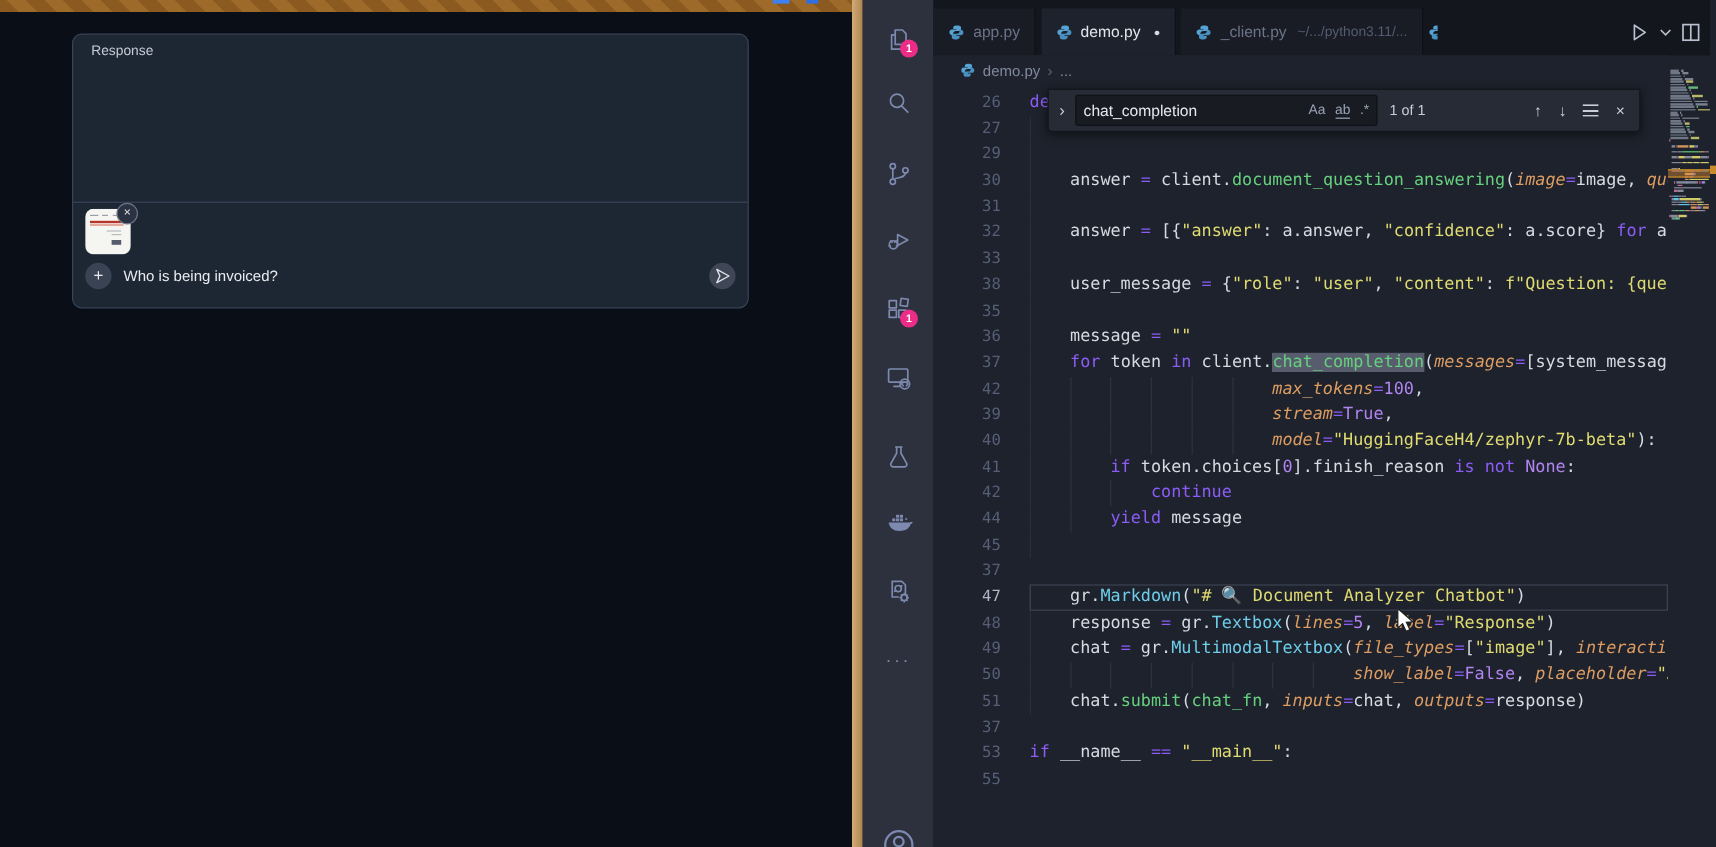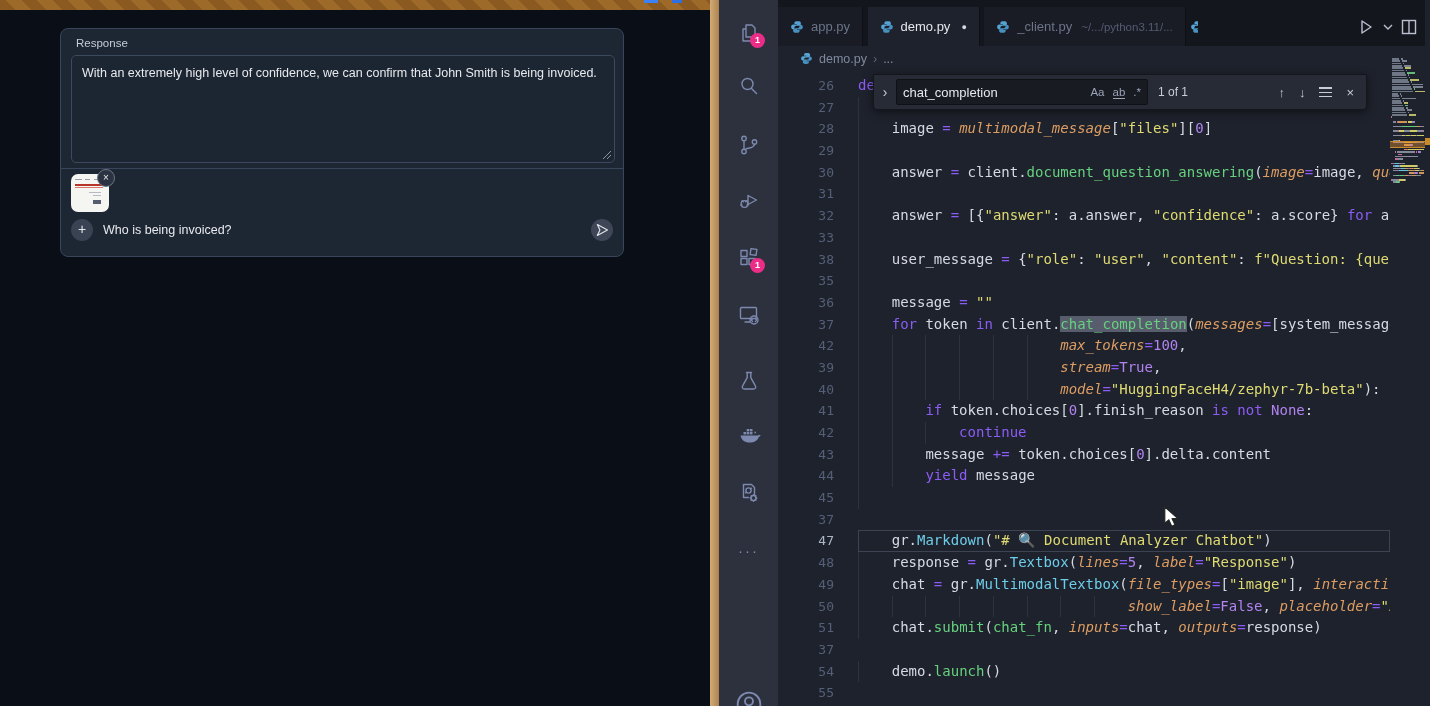--- a/index.html
+++ b/index.html
@@ -124,26 +124,20 @@
 
 <div class="stage">
 
   <div class="left-pane">
     <div class="stripe-bar">
       <div class="blue-bit b1"></div>
       <div class="blue-bit b2"></div>
     </div>
     <div class="g-panel">
       <div class="g-label">Response</div>
-      <div class="g-textarea">
-        <div class="g-text">With an extremely high level of confidence, we can confirm that John Smith is being invoiced.</div>
-        <svg class="resize" viewBox="0 0 10 10">
-          <path d="M9 1 L1 9 M9 5 L5 9" stroke="#8a93a3" stroke-width="1" fill="none"></path>
-        </svg>
-      </div>
       <div class="g-divider"></div>
       <div class="thumb">
         <div class="thumb-close">×</div>
       </div>
       <div class="chat-row">
         <div class="plus-btn">+</div>
         <div class="chat-text">Who is being invoiced?</div>
         <div class="send-btn">
           <svg width="16" height="16" viewBox="0 0 19 19">
             <path d="M4 3 L16 9.5 L4 16 L7 9.5 Z" stroke="#dfe3ea" stroke-width="1.4" fill="none" stroke-linejoin="round"></path>
@@ -298,24 +292,20 @@
         <div id="lines">
             <div class="crow">
               <span class="ln">26</span>
               <span class="ct"><span class="tk-k">de</span></span>
             </div>
             <div class="crow">
               <span class="ln">27</span>
               <span class="ct"><span class="ig">    </span></span>
             </div>
             <div class="crow">
-              <span class="ln">28</span>
-              <span class="ct"><span class="ig">    </span><span class="tk-t">image </span><span class="tk-k">=</span><span class="tk-t"> </span><span class="tk-p">multimodal_message</span><span class="tk-t">[</span><span class="tk-s">"files"</span><span class="tk-t">][</span><span class="tk-n">0</span><span class="tk-t">]</span></span>
-            </div>
-            <div class="crow">
               <span class="ln">29</span>
               <span class="ct"><span class="ig">    </span></span>
             </div>
             <div class="crow">
               <span class="ln">30</span>
               <span class="ct"><span class="ig">    </span><span class="tk-t">answer </span><span class="tk-k">=</span><span class="tk-t"> client.</span><span class="tk-f">document_question_answering</span><span class="tk-t">(</span><span class="tk-p">image</span><span class="tk-k">=</span><span class="tk-t">image, </span><span class="tk-p">question</span></span>
             </div>
             <div class="crow">
               <span class="ln">31</span>
               <span class="ct"><span class="ig">    </span></span>
@@ -356,24 +346,20 @@
               <span class="ln">40</span>
               <span class="ct"><span class="ig">    </span><span class="ig">    </span><span class="ig">    </span><span class="ig">    </span><span class="ig">    </span><span class="ig">    </span><span class="tk-p">model</span><span class="tk-k">=</span><span class="tk-s">"HuggingFaceH4/zephyr-7b-beta"</span><span class="tk-t">):</span></span>
             </div>
             <div class="crow">
               <span class="ln">41</span>
               <span class="ct"><span class="ig">    </span><span class="ig">    </span><span class="tk-k">if</span><span class="tk-t"> token.choices[</span><span class="tk-n">0</span><span class="tk-t">].finish_reason </span><span class="tk-k">is</span><span class="tk-t"> </span><span class="tk-k">not</span><span class="tk-t"> </span><span class="tk-n">None</span><span class="tk-t">:</span></span>
             </div>
             <div class="crow">
               <span class="ln">42</span>
               <span class="ct"><span class="ig">    </span><span class="ig">    </span><span class="ig">    </span><span class="tk-k">continue</span></span>
-            </div>
-            <div class="crow">
-              <span class="ln">43</span>
-              <span class="ct"><span class="ig">    </span><span class="ig">    </span><span class="tk-t">message </span><span class="tk-k">+=</span><span class="tk-t"> token.choices[</span><span class="tk-n">0</span><span class="tk-t">].delta.content</span></span>
             </div>
             <div class="crow">
               <span class="ln">44</span>
               <span class="ct"><span class="ig">    </span><span class="ig">    </span><span class="tk-k">yield</span><span class="tk-t"> message</span></span>
             </div>
             <div class="crow">
               <span class="ln">45</span>
               <span class="ct"><span class="ig">    </span></span>
             </div>
             <div class="crow">
@@ -397,22 +383,22 @@
             </div>
             <div class="crow">
               <span class="ln">51</span>
               <span class="ct"><span class="ig">    </span><span class="tk-t">chat.</span><span class="tk-f">submit</span><span class="tk-t">(</span><span class="tk-f">chat_fn</span><span class="tk-t">, </span><span class="tk-p">inputs</span><span class="tk-k">=</span><span class="tk-t">chat, </span><span class="tk-p">outputs</span><span class="tk-k">=</span><span class="tk-t">response)</span></span>
             </div>
             <div class="crow">
               <span class="ln">37</span>
               <span class="ct"></span>
             </div>
             <div class="crow">
-              <span class="ln">54</span>
-              <span class="ct"><span class="ig">    </span><span class="tk-t">demo.</span><span class="tk-f">launch</span><span class="tk-t">()</span></span>
+              <span class="ln">53</span>
+              <span class="ct"><span class="tk-k">if</span><span class="tk-t"> __name__ </span><span class="tk-k">==</span><span class="tk-t"> </span><span class="tk-s">"__main__"</span><span class="tk-t">:</span></span>
             </div>
             <div class="crow">
               <span class="ln">55</span>
               <span class="ct"></span>
             </div>
           </div>
       </div>
 
       <div class="findwidget">
         <div class="fw-chevron">›</div>

